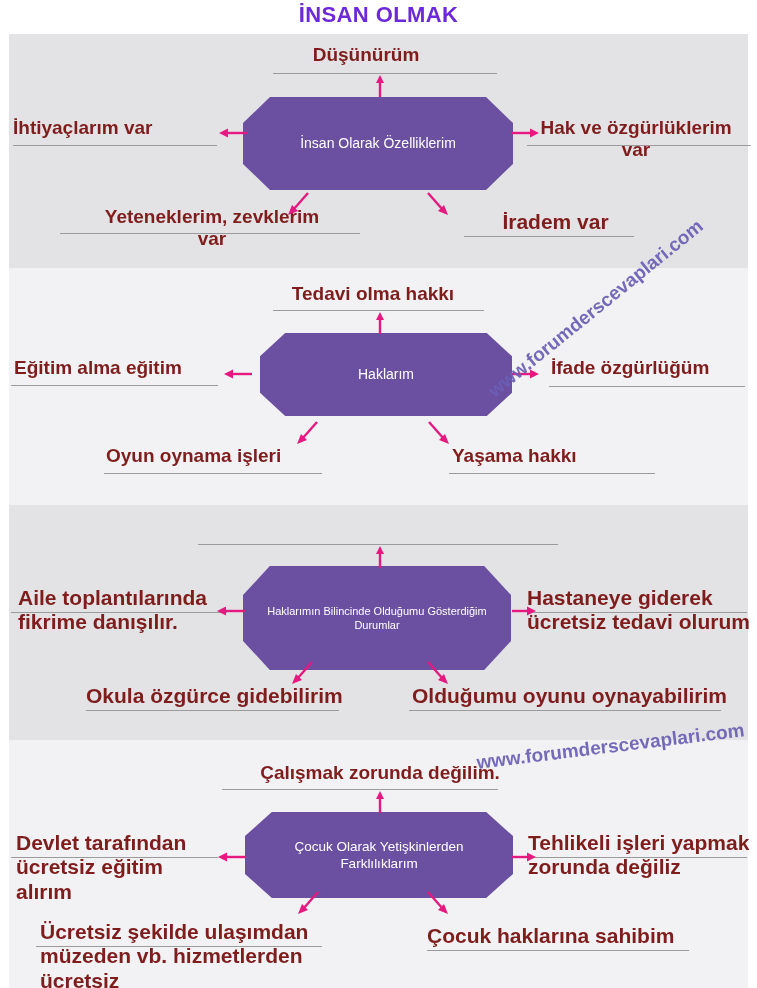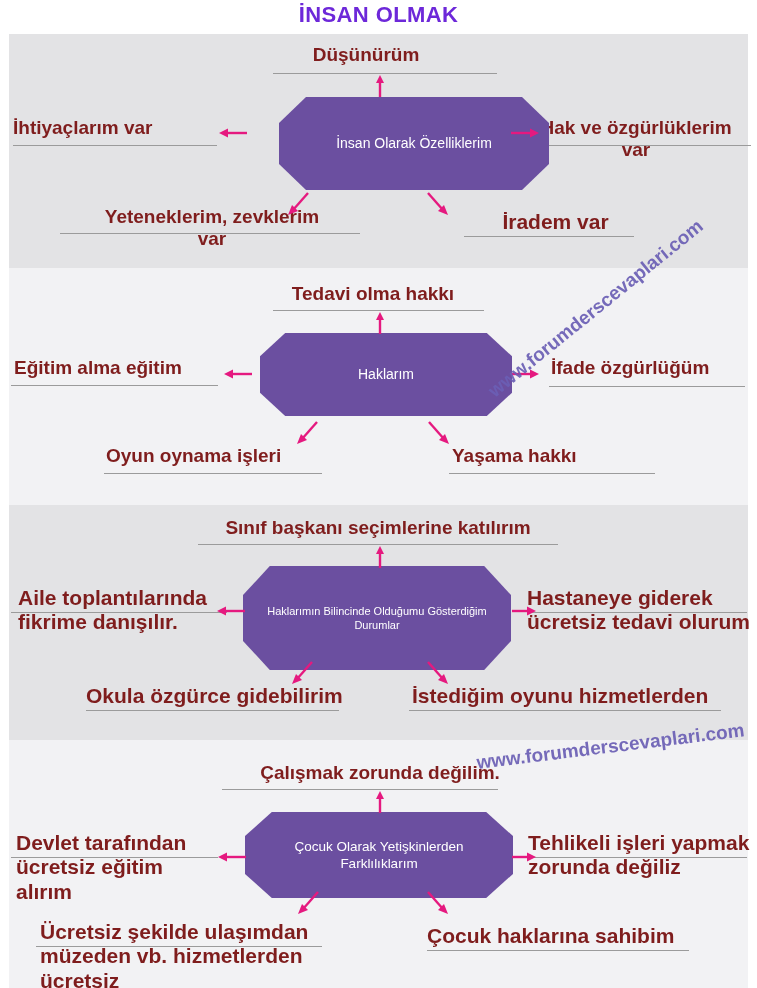--- a/index.html
+++ b/index.html
@@ -124,21 +124,21 @@
 var</div>
   <div class="rule" style="left:527px; top:145px; width:224px;"></div>
 
   <div class="cap ctr" style="left:47px; top:206px; width:330px;">Yeteneklerim, zevklerim
 var</div>
   <div class="rule" style="left:60px; top:233px; width:300px;"></div>
 
   <div class="cap ctr sm" style="left:463px; top:210px; width:185px;">İradem var</div>
   <div class="rule" style="left:464px; top:236px; width:170px;"></div>
 
-  <div class="hex" style="left:243px; top:97px; width:270px; height:93px;margin-left:36px;">
+  <div class="hex" style="left:243px; top:97px; width:270px; height:93px;">
     <span>İnsan Olarak
 Özelliklerim</span>
   </div>
 
   <svg class="arrow" style="left:370px; top:75px; width:20px; height:22px;" viewBox="0 0 20 22">
     <line x1="10" y1="22" x2="10" y2="5" stroke="#e5197f" stroke-width="2.4"></line>
     <polygon points="10,0 6,8 14,8" fill="#e5197f"></polygon>
   </svg>
   <svg class="arrow" style="left:219px; top:124px; width:28px; height:18px;" viewBox="0 0 28 18">
     <line x1="28" y1="9" x2="8" y2="9" stroke="#e5197f" stroke-width="2.4"></line>
@@ -190,35 +190,34 @@
   </svg>
   <svg class="arrow" style="left:295px; top:420px; width:26px; height:26px;" viewBox="0 0 26 26">
     <line x1="22" y1="2" x2="7" y2="19" stroke="#e5197f" stroke-width="2.4"></line>
     <polygon points="2,24 12,20 6,14" fill="#e5197f"></polygon>
   </svg>
   <svg class="arrow" style="left:425px; top:420px; width:26px; height:26px;" viewBox="0 0 26 26">
     <line x1="4" y1="2" x2="19" y2="19" stroke="#e5197f" stroke-width="2.4"></line>
     <polygon points="24,24 14,20 20,14" fill="#e5197f"></polygon>
   </svg>
 
-  <div class="cap ctr" style="left:178px; top:517px; width:400px;">Sınıf başkanı seçimlerine katılırım</div>
   <div class="rule" style="left:198px; top:544px; width:360px;"></div>
 
   <div class="cap lft sm" style="left:18px; top:586px; width:215px;">Aile toplantılarında
 fikrime danışılır.</div>
   <div class="rule" style="left:11px; top:612px; width:216px;"></div>
 
   <div class="cap lft sm" style="left:527px; top:586px; width:230px;">Hastaneye giderek
 ücretsiz tedavi olurum</div>
   <div class="rule" style="left:527px; top:612px; width:220px;"></div>
 
   <div class="cap lft sm" style="left:86px; top:684px; width:270px;">Okula özgürce gidebilirim</div>
   <div class="rule" style="left:86px; top:710px; width:253px;"></div>
 
-  <div class="cap lft sm" style="left:412px; top:684px; width:320px;">İstediğim oyunu hizmetlerden</div>
+  <div class="cap lft sm" style="left:412px; top:684px; width:320px;">Olduğumu oyunu oynayabilirim</div>
   <div class="rule" style="left:409px; top:710px; width:312px;"></div>
 
   <div class="hex" style="left:243px; top:566px; width:268px; height:104px; font-size:11px;">
     <span>Haklarımın Bilincinde
 Olduğumu Gösterdiğim
 Durumlar</span>
   </div>
 
   <svg class="arrow" style="left:370px; top:546px; width:20px; height:22px;" viewBox="0 0 20 22">
     <line x1="10" y1="22" x2="10" y2="5" stroke="#e5197f" stroke-width="2.4"></line>

